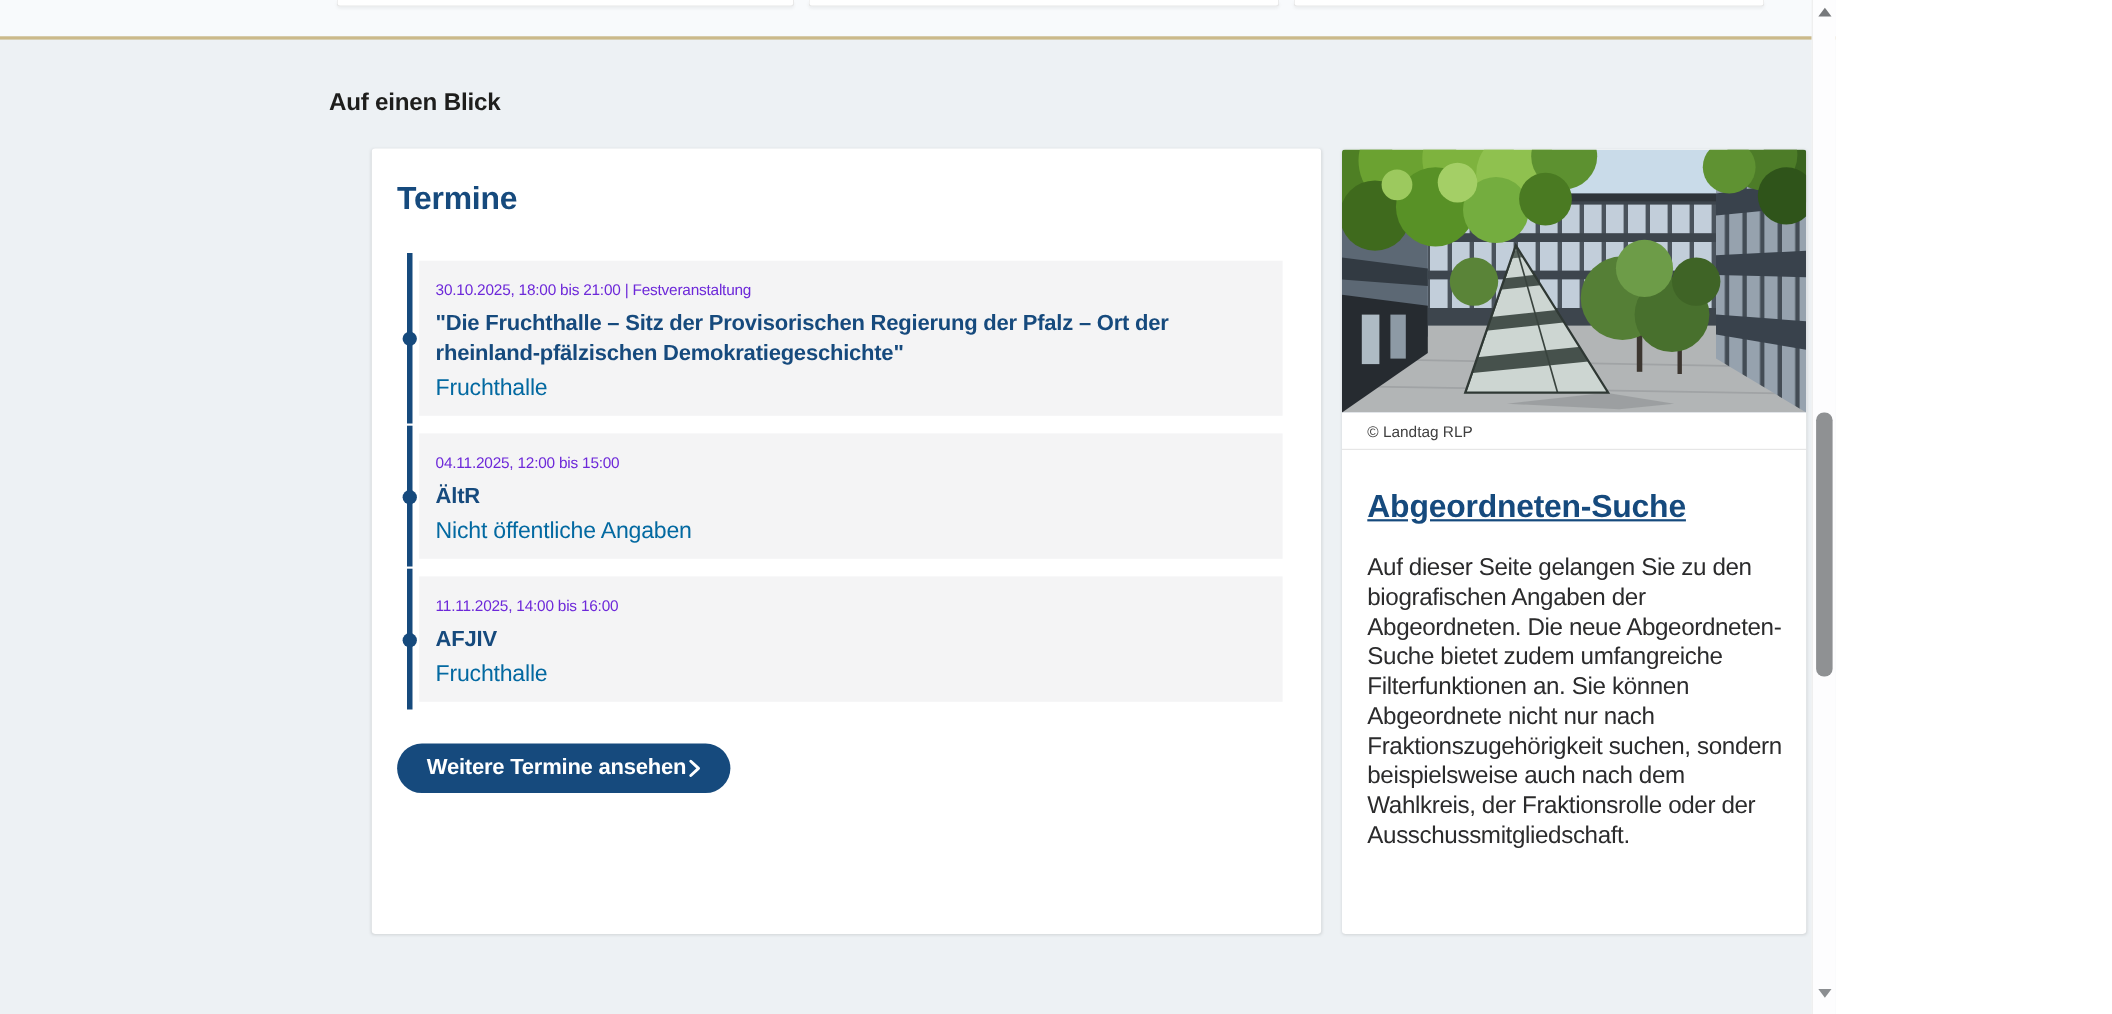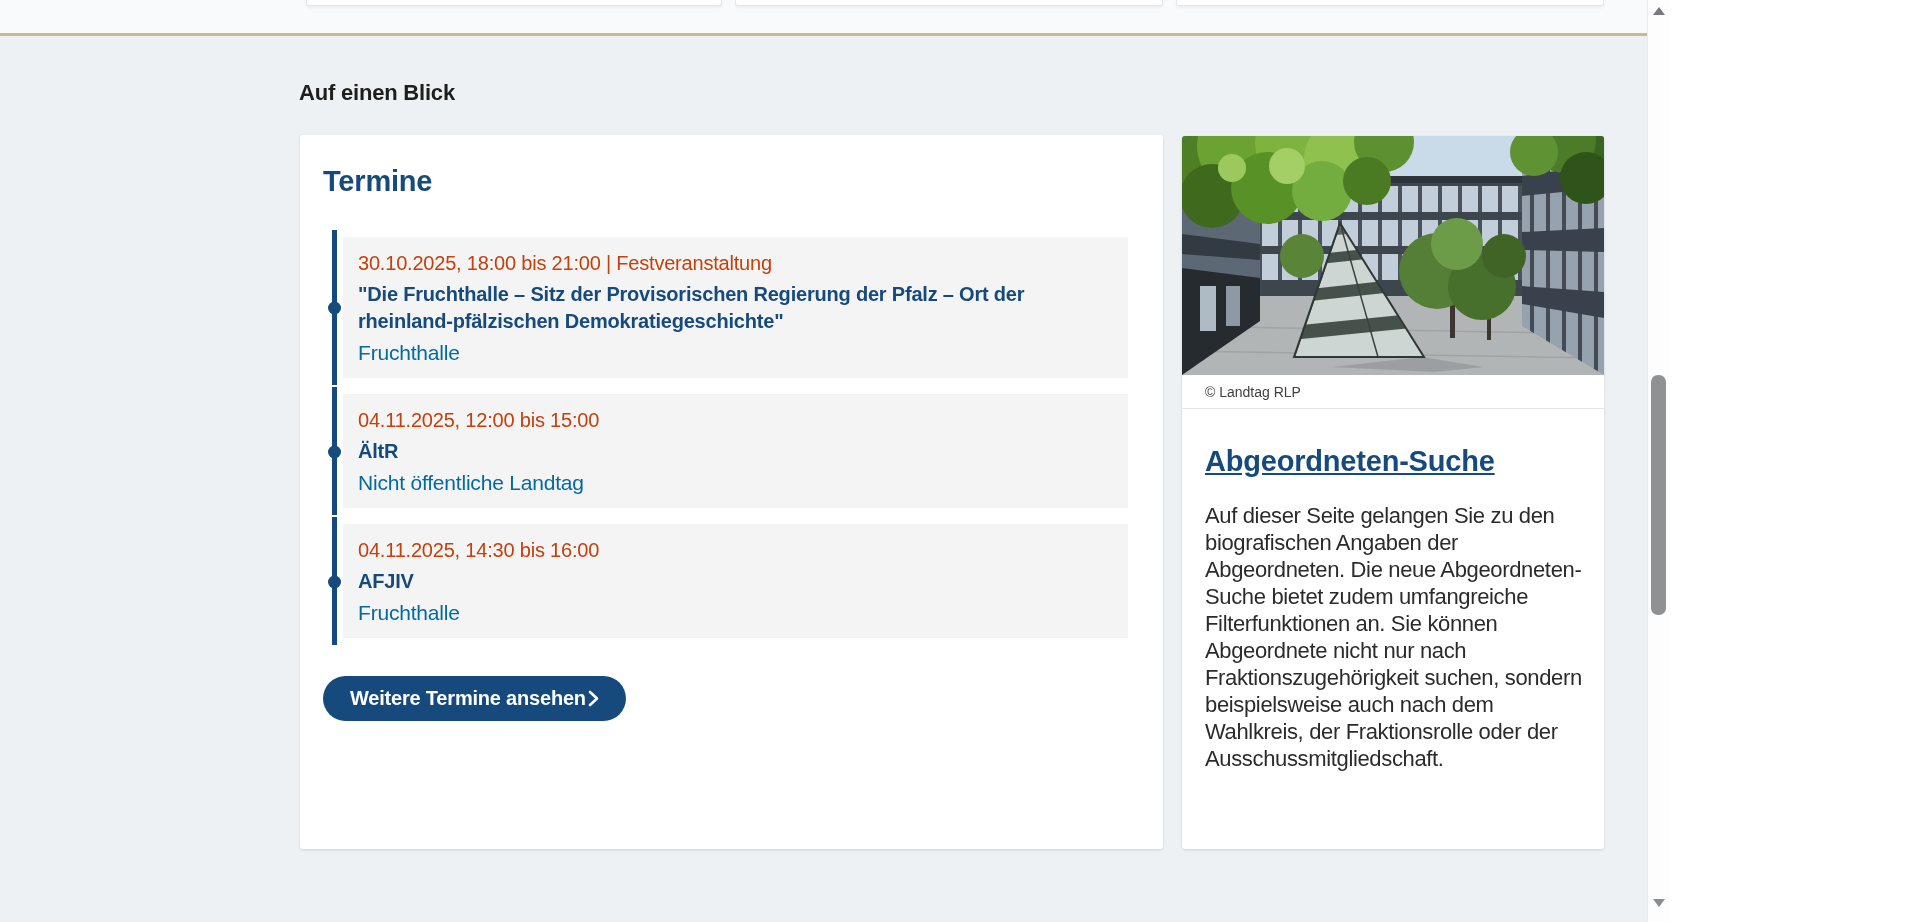--- a/index.html
+++ b/index.html
@@ -20,33 +20,33 @@
 
   
   .section-title {
     position:absolute; left:299px; top:80px;
     font-size:22px; font-weight:bold; color:#1e1e1c; letter-spacing:-0.2px;
   }
 
   
   .card {
     position:absolute; background:#ffffff; border-radius:3px;
-    box-shadow:0 1px 3px rgba(0,0,0,0.12); box-sizing:border-box;
+    box-shadow:0 1px 3px rgba(0,0,0,0.12); box-sizing:border-box;margin-left:38px;
   }
   .termine-card { left:300px; top:135px; width:863px; height:714px; padding:29px 35px 0 23px; }
   .search-card  { left:1182px; top:136px; width:422px; height:713px; overflow:hidden; }
 
   .termine-title { margin:0; font-size:29px; line-height:35px; font-weight:bold; color:#164a7d; letter-spacing:-0.2px; }
 
   
   .events { margin:38px 0 0 9px; }
   .event { position:relative; padding-left:11px; margin-bottom:16px; }
   .ev-bar { position:absolute; left:0; top:-7px; bottom:-7px; width:5px; background:#164a7d; }
   .ev-panel { background:#f4f4f5; padding:15px 20px 14px 15px; cursor:pointer; }
-  .ev-date { font-size:20px; line-height:22px; color:#c2410c; letter-spacing:-0.2px; }
+  .ev-date { font-size:14px; line-height:22px; color:#6d28d9; letter-spacing:-0.2px; }
   .ev-title-row { position:relative; margin-top:7px; }
   .ev-dot {
     position:absolute; left:-30px; top:50%; transform:translateY(-50%);
     width:13px; height:13px; border-radius:50%; background:#164a7d;
   }
   .ev-title {
     font-size:20px; line-height:27px; font-weight:bold; color:#164a7d;
     text-decoration:none; letter-spacing:-0.2px; display:block; max-width:750px;
   }
   .ev-loc { margin-top:7px; font-size:21px; line-height:22px; color:#0369a1; letter-spacing:-0.2px; }
@@ -116,28 +116,28 @@
 
 
       <div class="event">
         <span class="ev-bar"></span>
         <div class="ev-panel">
           <div class="ev-date">04.11.2025, 12:00 bis 15:00</div>
           <div class="ev-title-row">
             <span class="ev-dot"></span>
             <a class="ev-title">ÄltR</a>
           </div>
-          <div class="ev-loc">Nicht öffentliche Landtag</div>
+          <div class="ev-loc">Nicht öffentliche Angaben</div>
         </div>
       </div>
 
       <div class="event">
         <span class="ev-bar"></span>
         <div class="ev-panel">
-          <div class="ev-date">04.11.2025, 14:30 bis 16:00</div>
+          <div class="ev-date">11.11.2025, 14:00 bis 16:00</div>
           <div class="ev-title-row">
             <span class="ev-dot"></span>
             <a class="ev-title">AFJIV</a>
           </div>
           <div class="ev-loc">Fruchthalle</div>
         </div>
       </div>
 
     </div>
 

